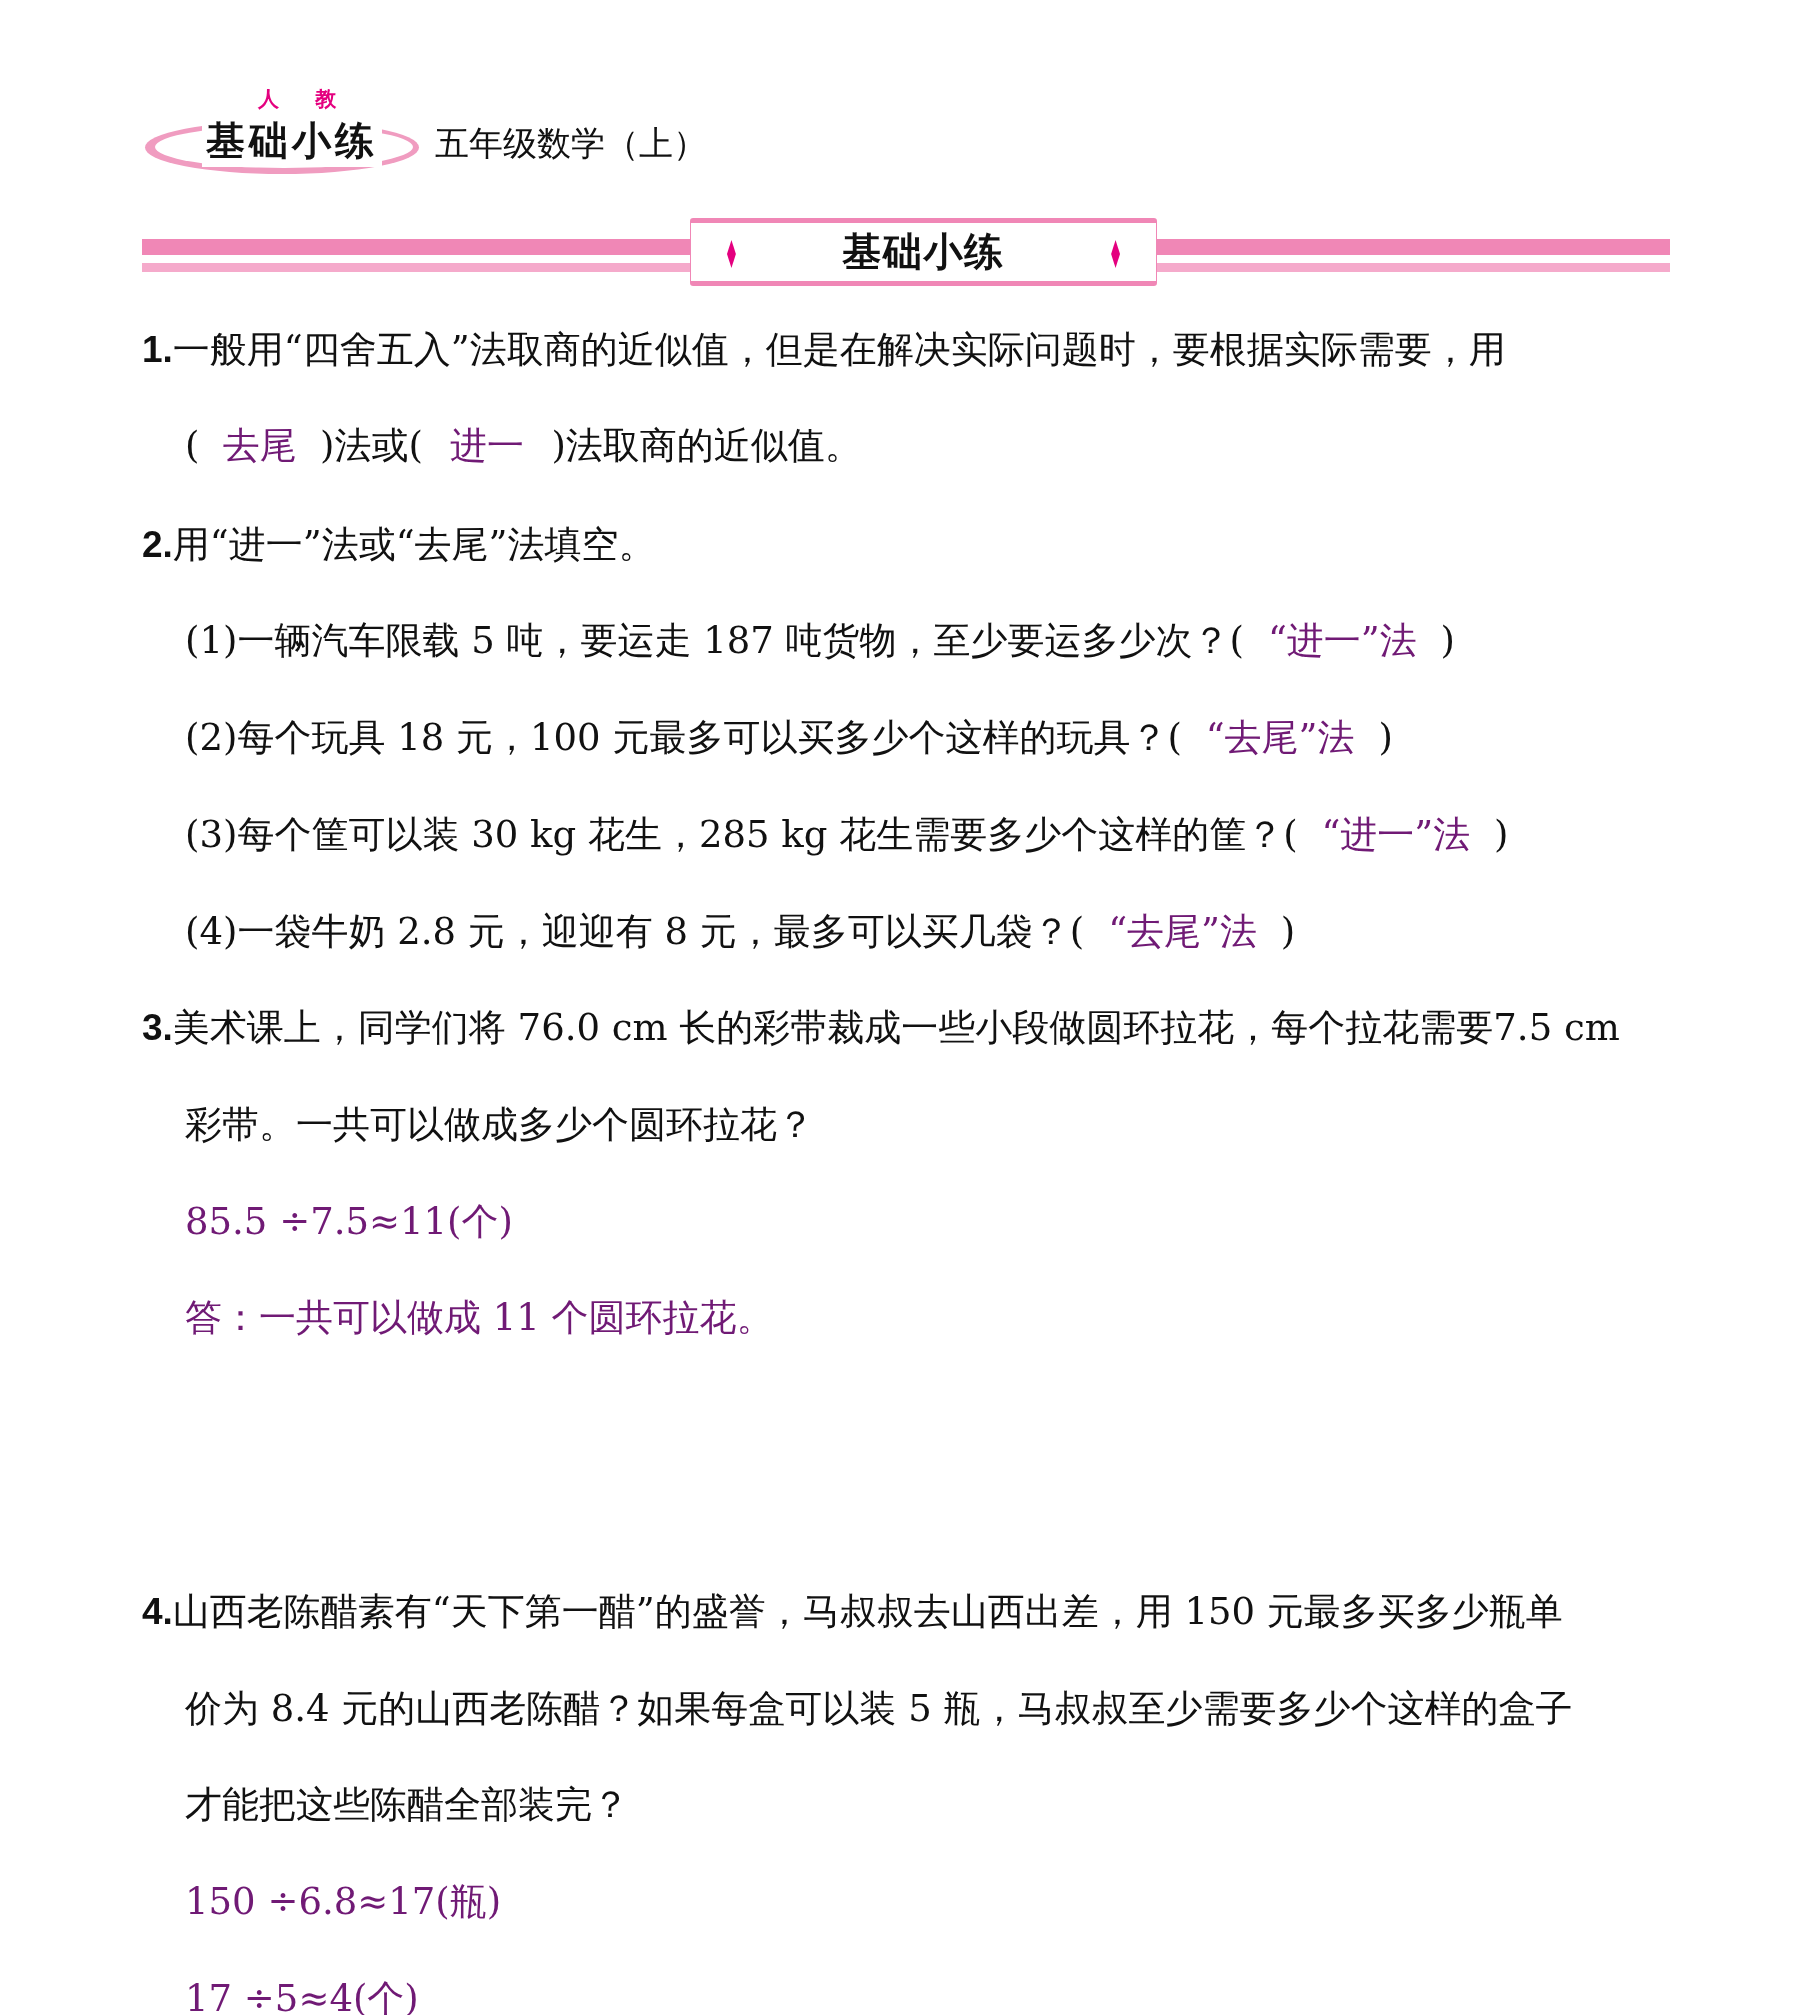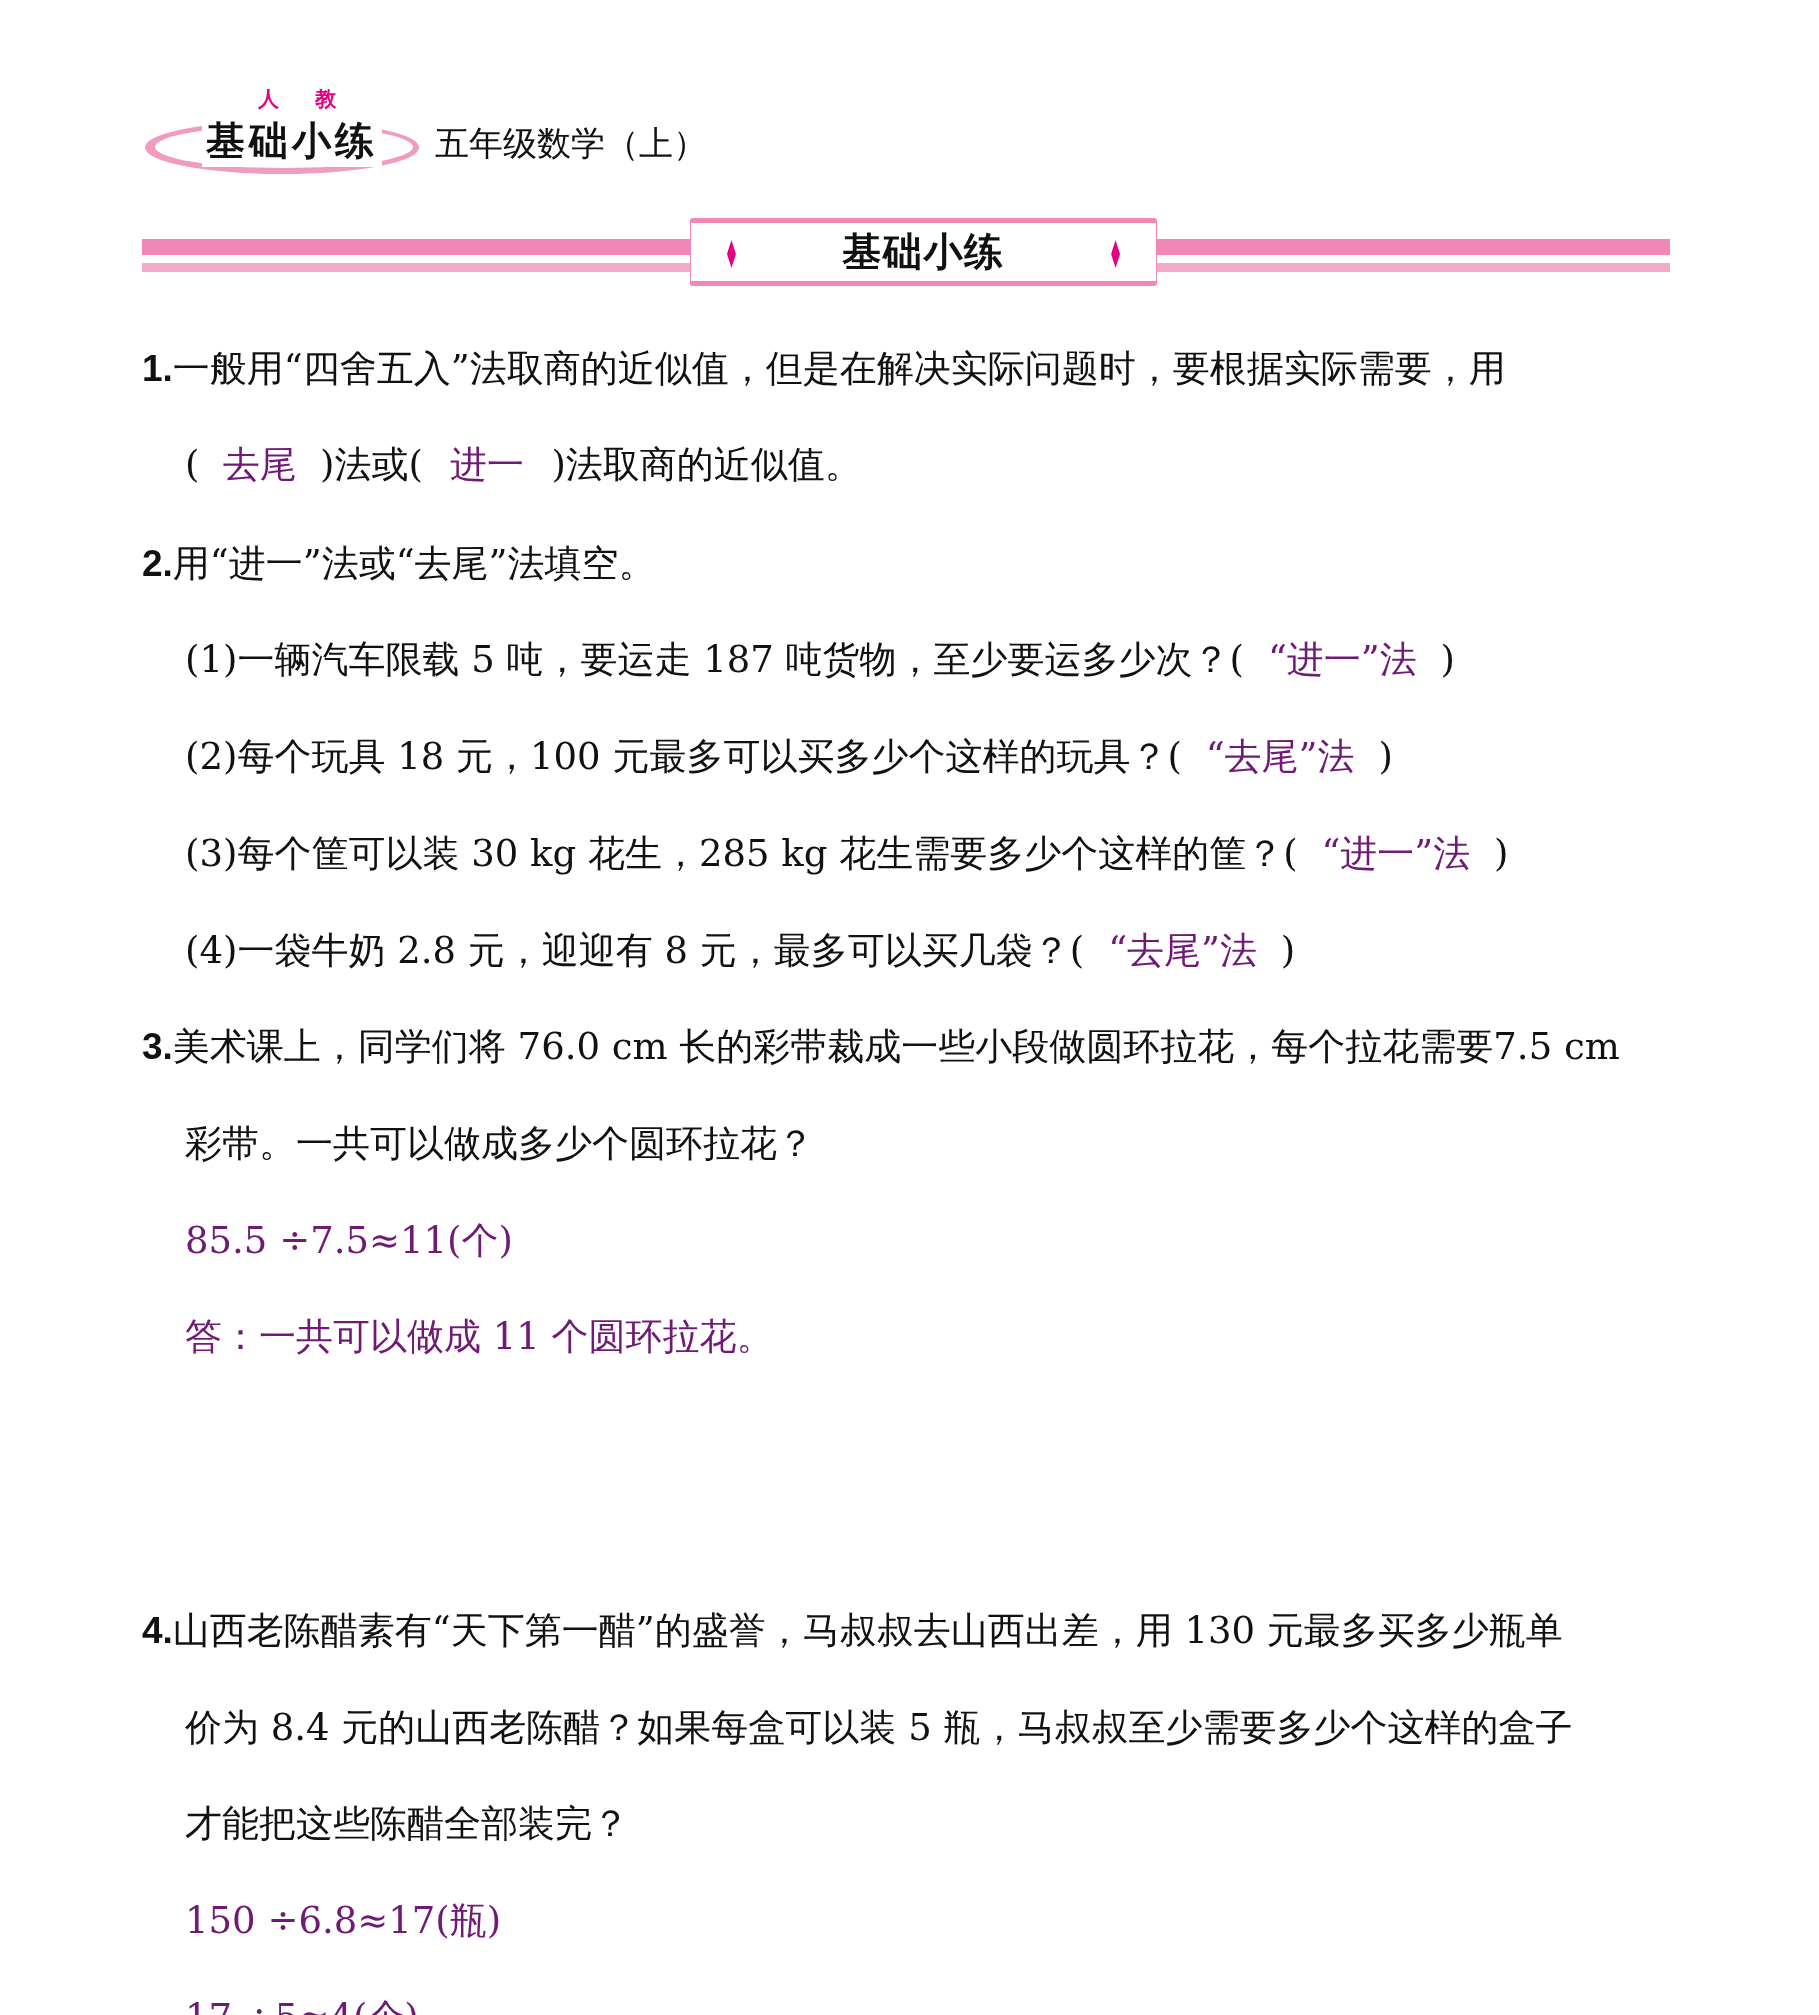--- a/index.html
+++ b/index.html
@@ -1,18 +1,18 @@
 <!DOCTYPE html>
 <html style="font-size:6.4px"><head>
 <meta charset="utf-8">
 <style>
   html, body { margin:0; padding:0; background:#ffffff; }
   body { width:1820px; height:2535px; position:relative; overflow:hidden;
          font-family:"DejaVu Serif","Liberation Serif",serif; color:#111; }
-  .abs { position:absolute; white-space:nowrap;margin-top:19px; }
+  .abs { position:absolute; white-space:nowrap; }
   .txt { font-size:37px; line-height:48px; }
   .pink { color:#701a75; }
   
   .logo-ellipse { position:absolute; left:145px; top:121px; width:274px; height:53px;
         border-radius:50%; background:#f09cc0; }
   .logo-ellipse-inner { position:absolute; left:155px; top:126px; width:258px; height:42px;
         border-radius:50%; background:#fff; }
   .logo-text { position:absolute; left:202px; top:115px; font-family:"DejaVu Sans","Liberation Sans",sans-serif;
         font-size:39px; font-weight:bold; letter-spacing:4px; color:#111; background:#fff; padding:0 4px; line-height:52px;}
   .logo-sup { position:absolute; left:258px; top:85px; font-family:"DejaVu Sans","Liberation Sans",sans-serif;
@@ -94,21 +94,21 @@
   <div class="abs txt" style="left:142px; top:1004px;">
     <span class="qnum">3</span><span class="qnum">.</span><span>美术课上，同学们将 76.0 cm 长的彩带裁成一些小段做圆环拉花，每个拉花需要7.5 cm</span>
   </div>
   <div class="abs txt" style="left:185px; top:1101px;">彩带。一共可以做成多少个圆环拉花？</div>
   <div class="abs txt pink" style="left:185px; top:1198px;">85.5 ÷7.5≈11(个)</div>
   <div class="abs txt pink" style="left:185px; top:1294px;">答：一共可以做成 11 个圆环拉花。</div>
 </div>
 
 <div>
   <div class="abs txt" style="left:142px; top:1588px;">
-    <span class="qnum">4</span><span class="qnum">.</span><span>山西老陈醋素有“天下第一醋”的盛誉，马叔叔去山西出差，用 130 元最多买多少瓶单</span>
+    <span class="qnum">4</span><span class="qnum">.</span><span>山西老陈醋素有“天下第一醋”的盛誉，马叔叔去山西出差，用 150 元最多买多少瓶单</span>
   </div>
   <div class="abs txt" style="left:185px; top:1685px;">价为 8.4 元的山西老陈醋？如果每盒可以装 5 瓶，马叔叔至少需要多少个这样的盒子</div>
   <div class="abs txt" style="left:185px; top:1781px;">才能把这些陈醋全部装完？</div>
   <div class="abs txt pink" style="left:185px; top:1878px;">150 ÷6.8≈17(瓶)</div>
   <div class="abs txt pink" style="left:185px; top:1975px;">17 ÷5≈4(个)</div>
 
 </div>
 
 
 </body></html>

